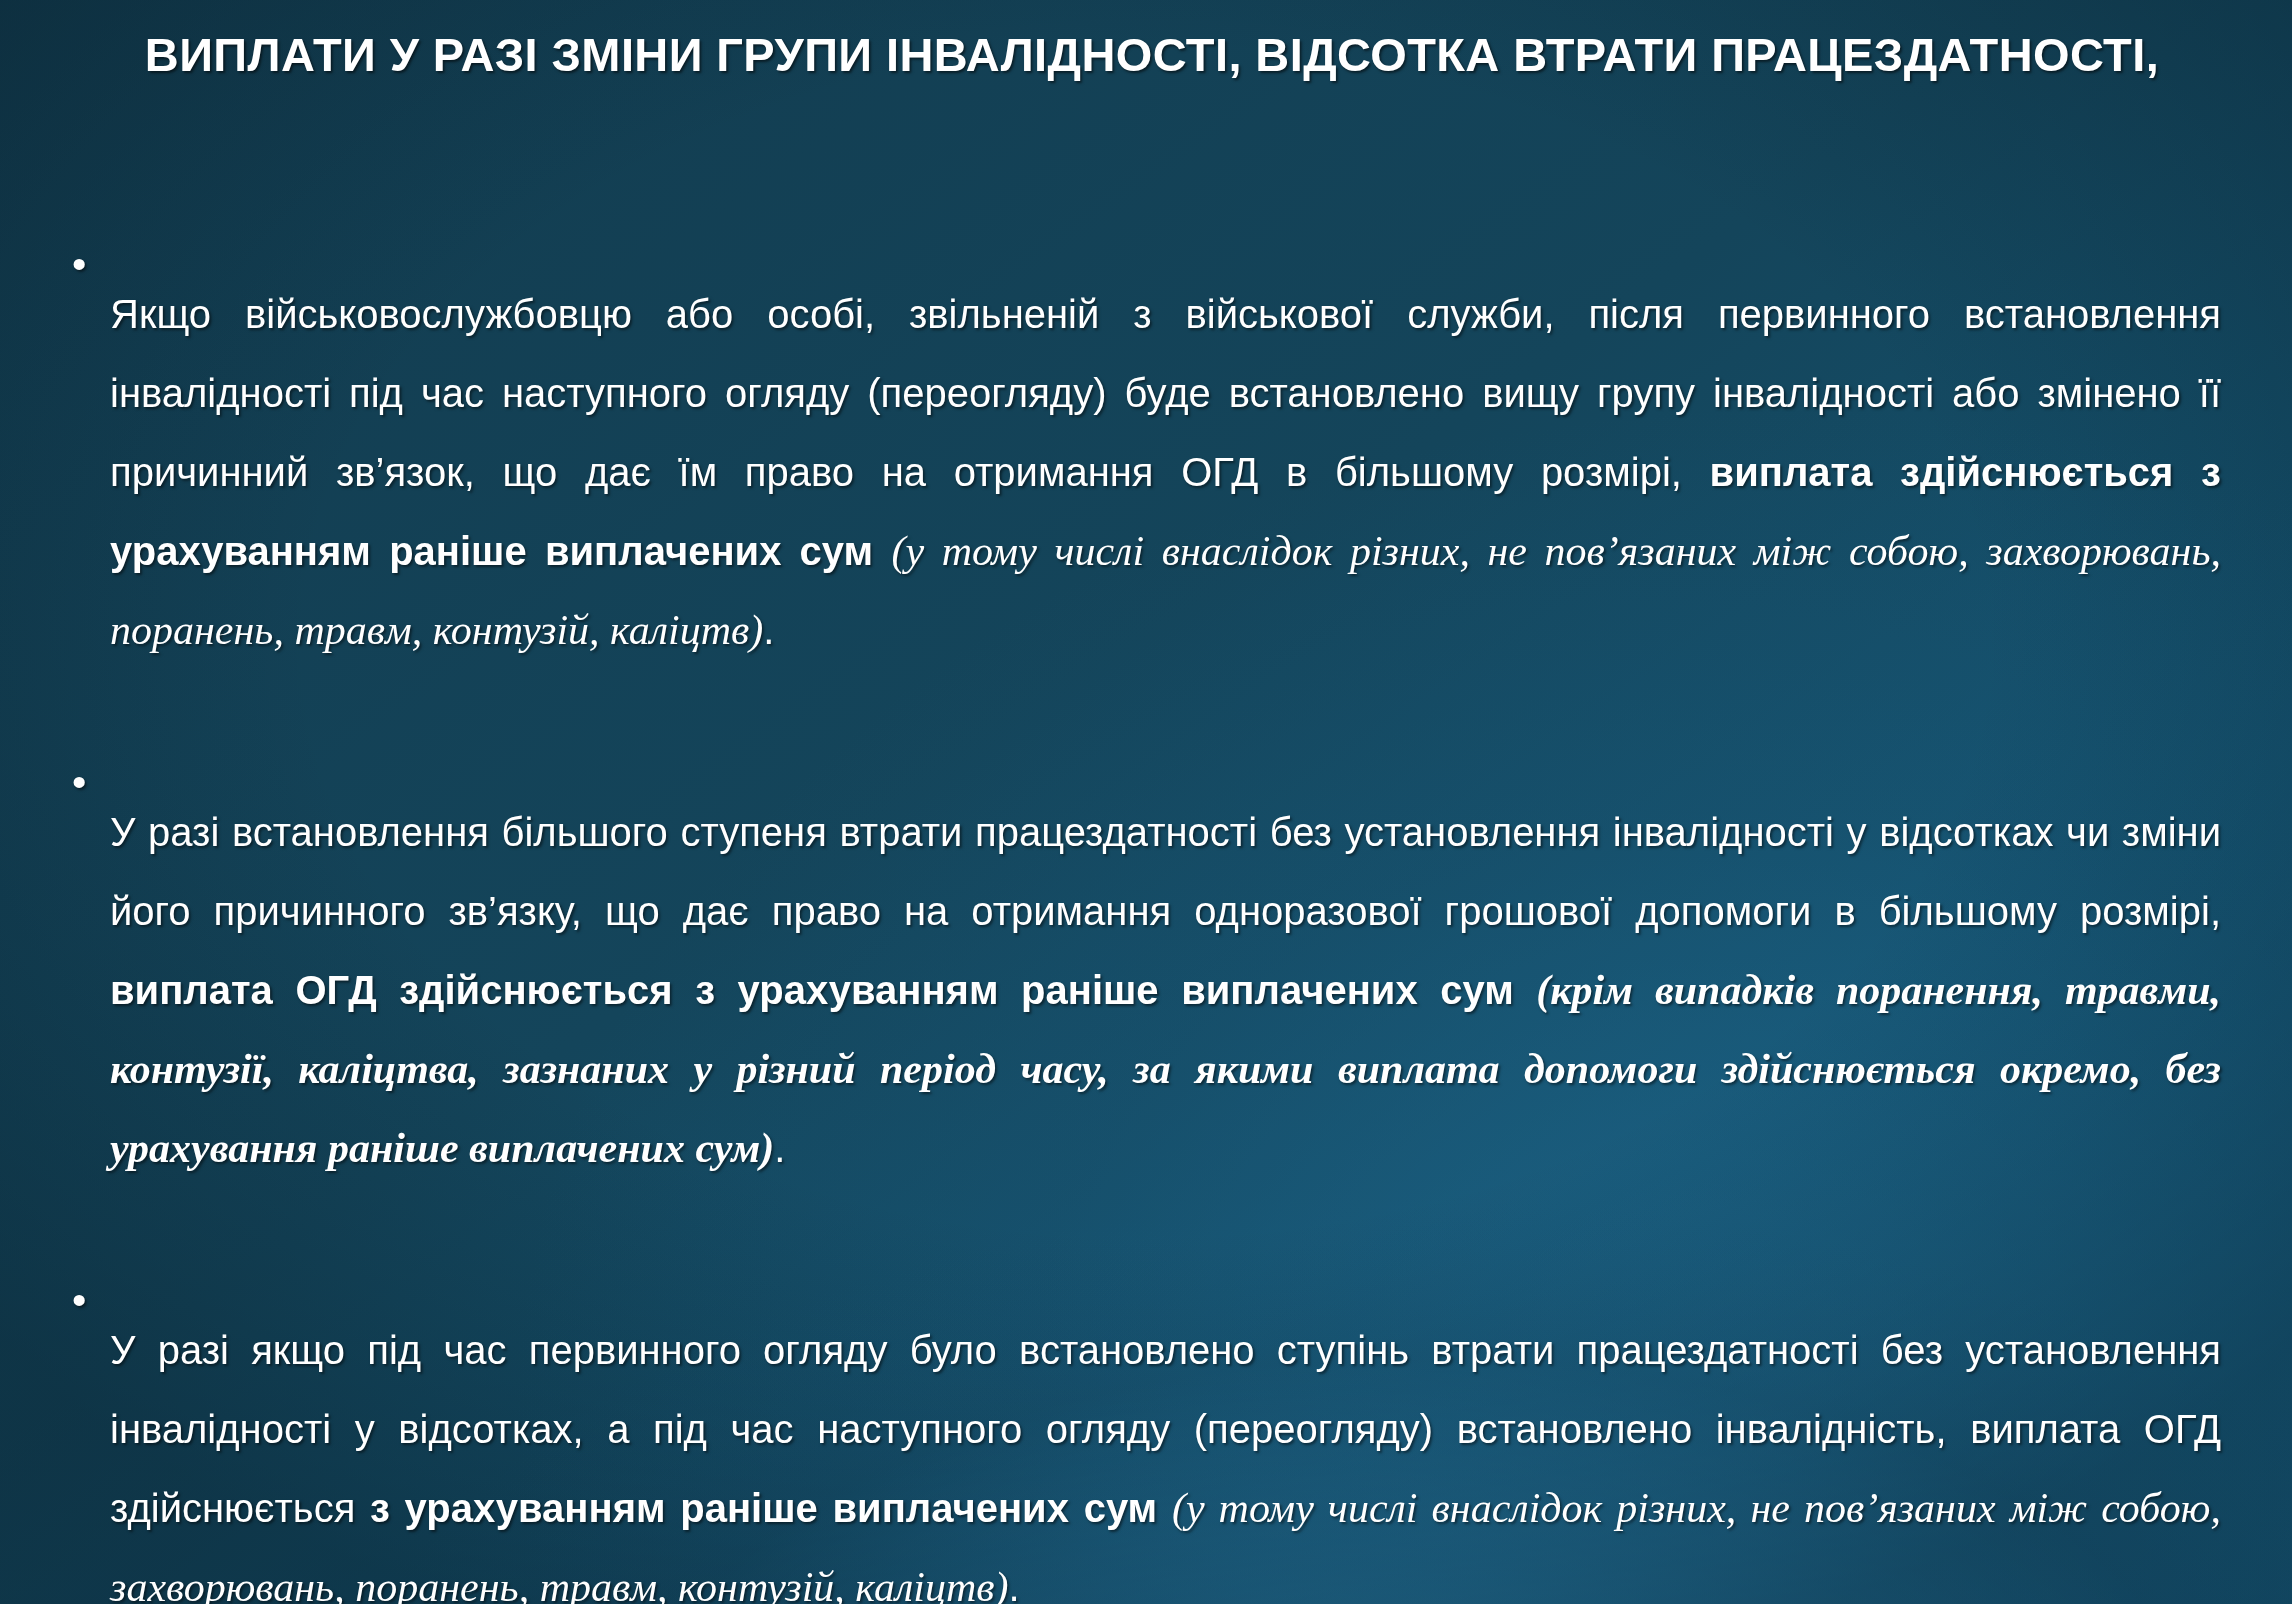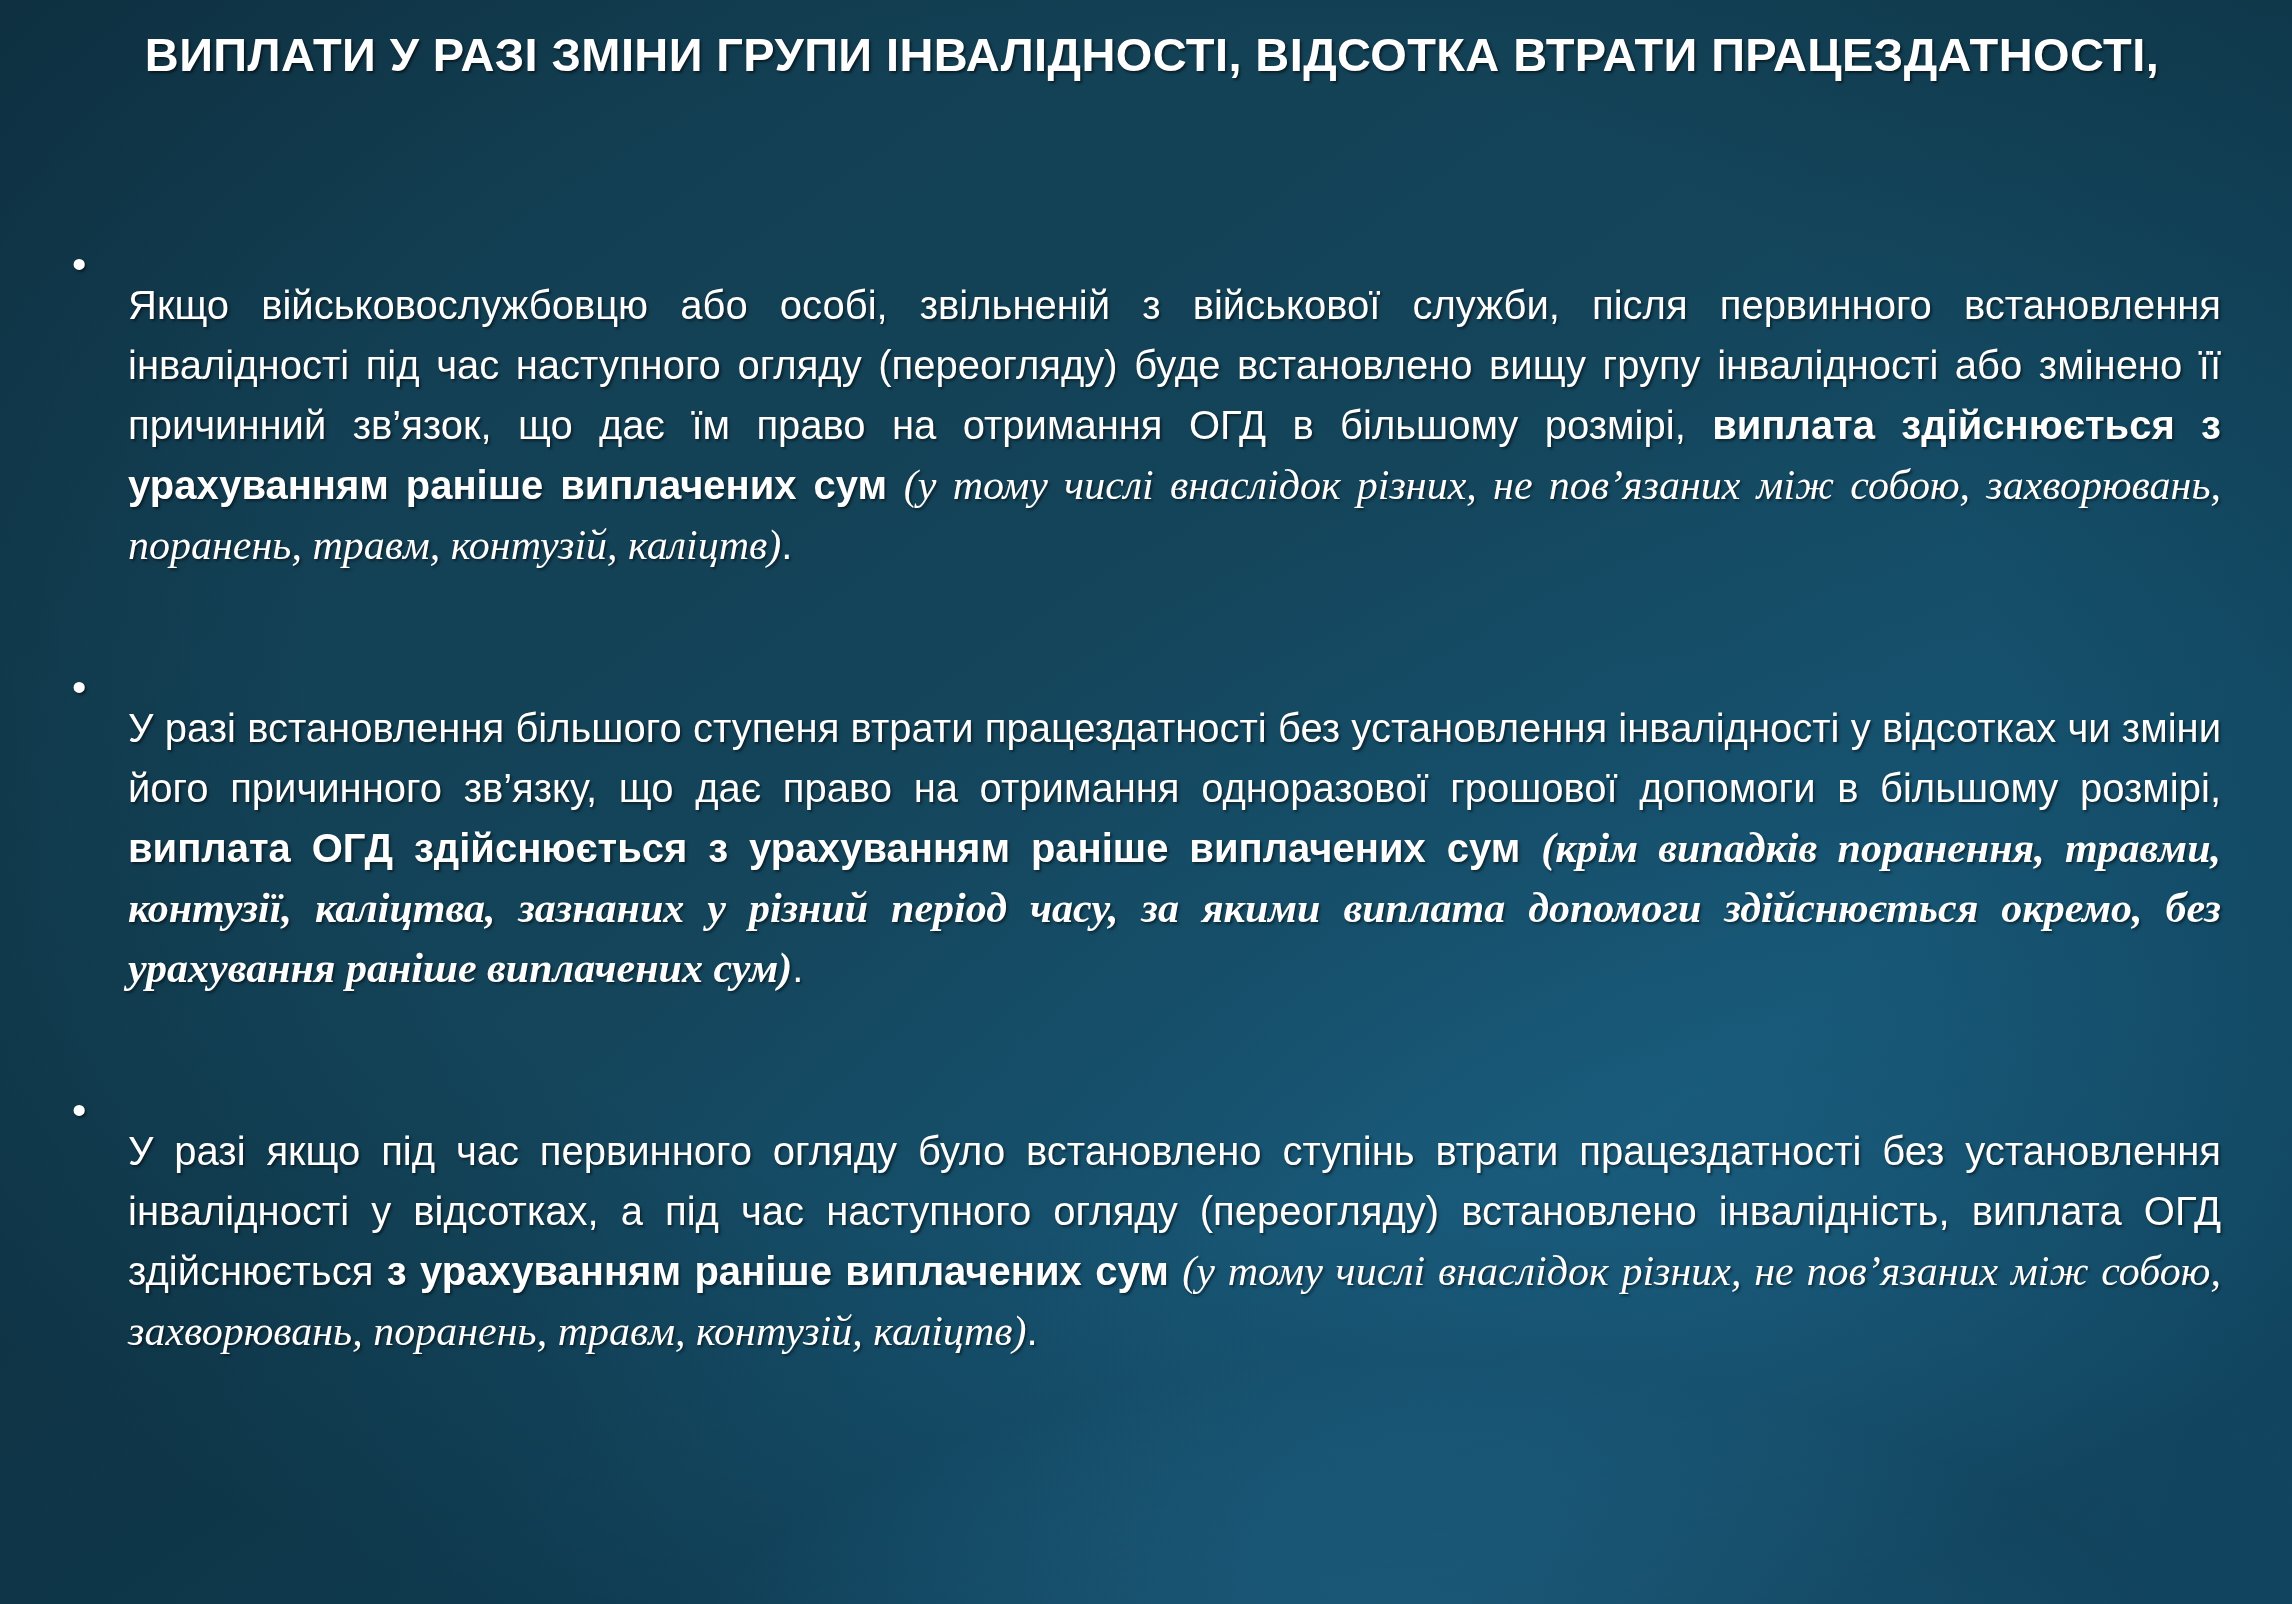--- a/index.html
+++ b/index.html
@@ -89,26 +89,25 @@
     text-align: left;
     text-shadow: 1.8px 1.8px 2.7px rgba(0,0,0,0.5);
     user-select: none;
   }
 
   .bullet-text {
     flex: 1 1 auto;
     color: #ffffff;
     font-family: "Liberation Sans", sans-serif;
     font-size: 40px;
-    line-height: 60px;
+    line-height: 79px;
     text-align: justify;
     text-justify: inter-word;
     text-shadow: 1.8px 1.8px 2.7px rgba(0,0,0,0.5);
     hyphens: none;
-    margin-left: 18px;
   }
 
   .bullet-text .b  { font-weight: bold; }
   .bullet-text .i  { font-style: italic; font-family: "Liberation Serif", serif; font-size: 42px; }
   .bullet-text .bi { font-weight: bold; font-style: italic; font-family: "Liberation Serif", serif; font-size: 42px; }
 
   
 </style>
 </head>
 <body>

